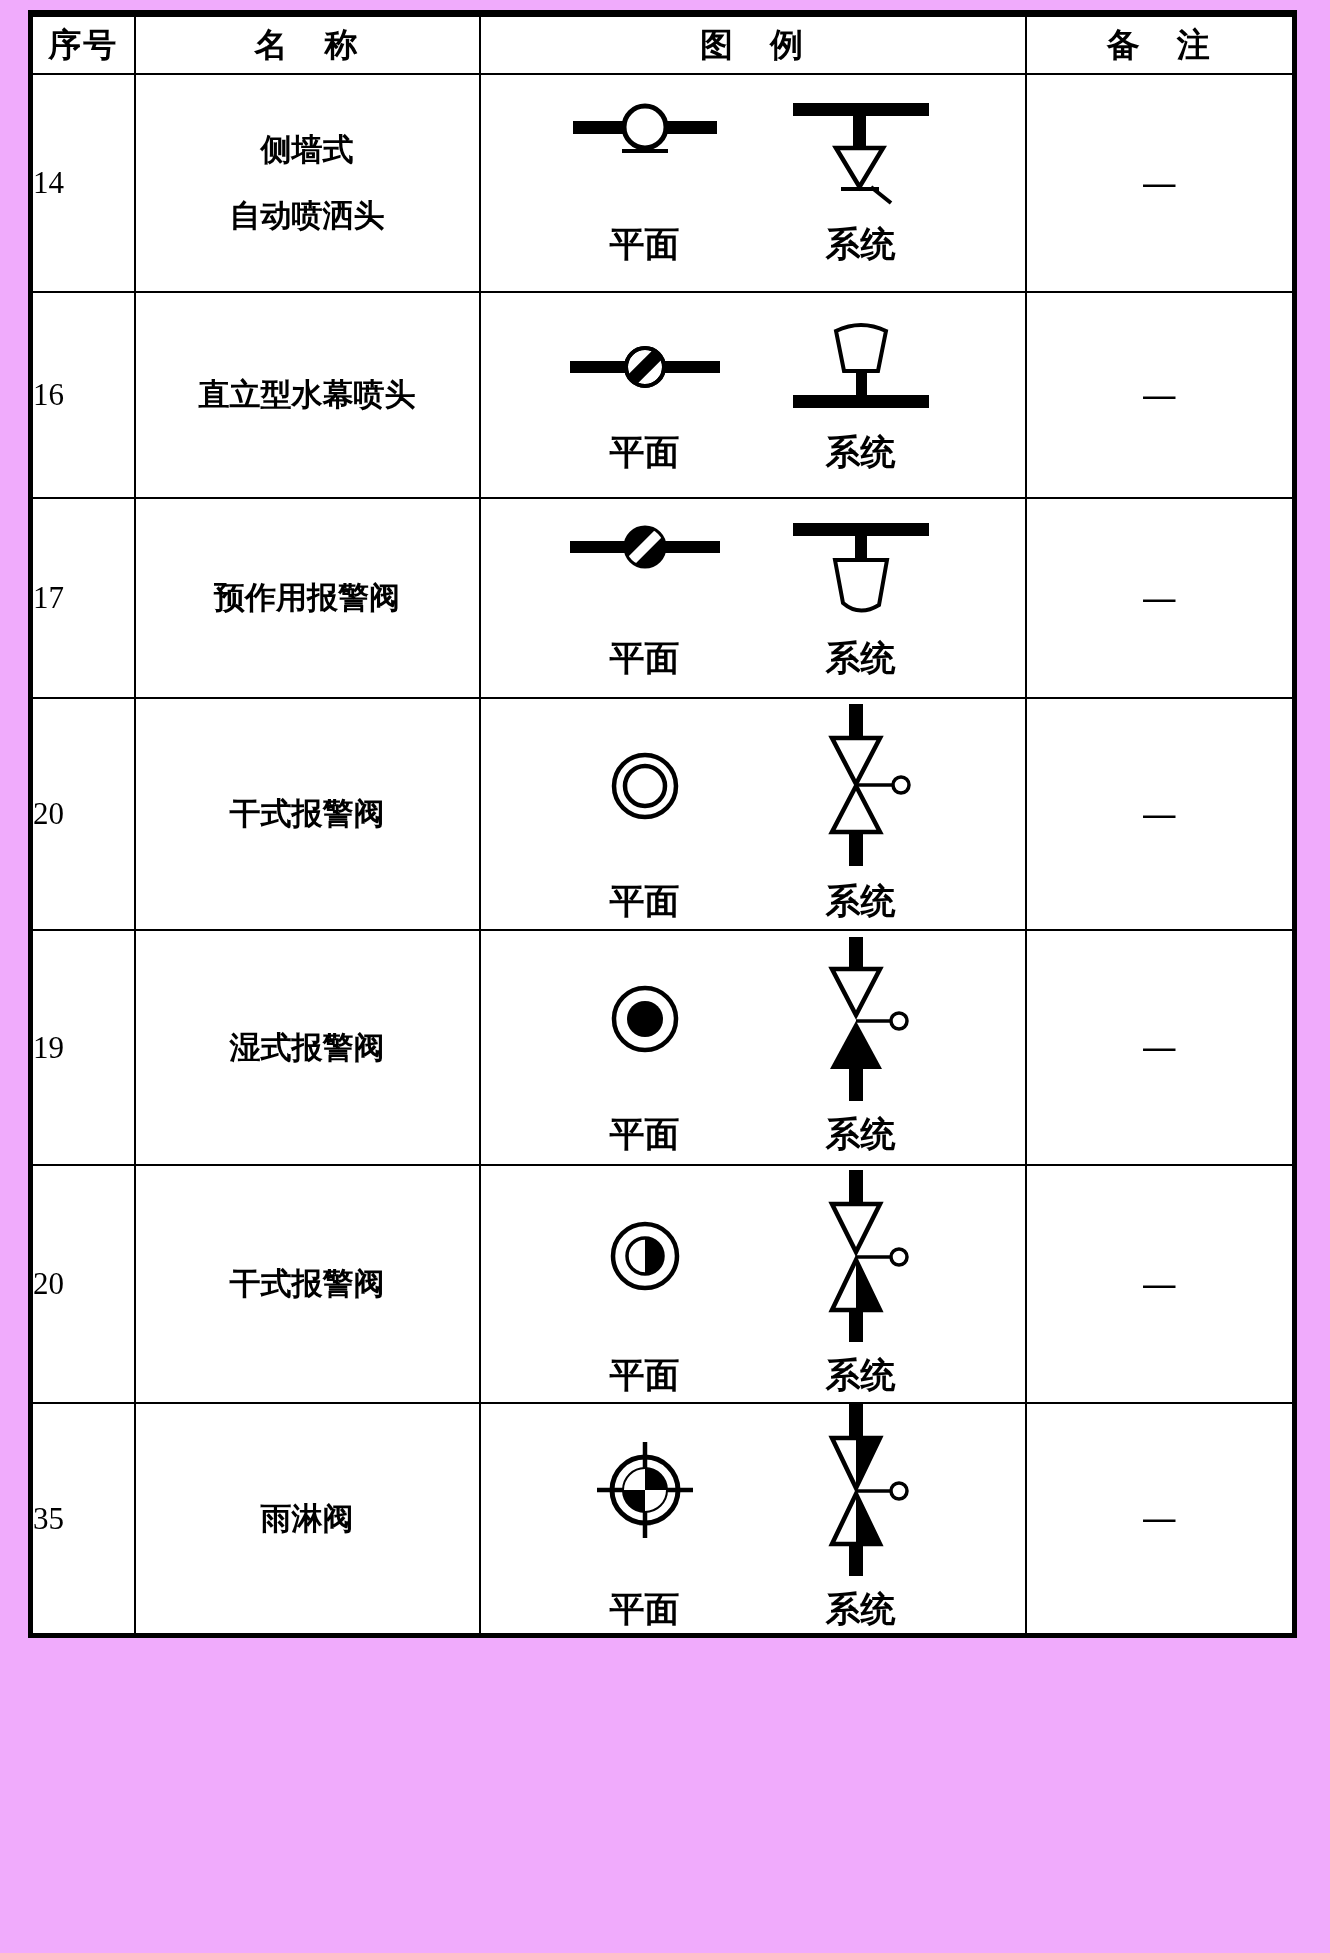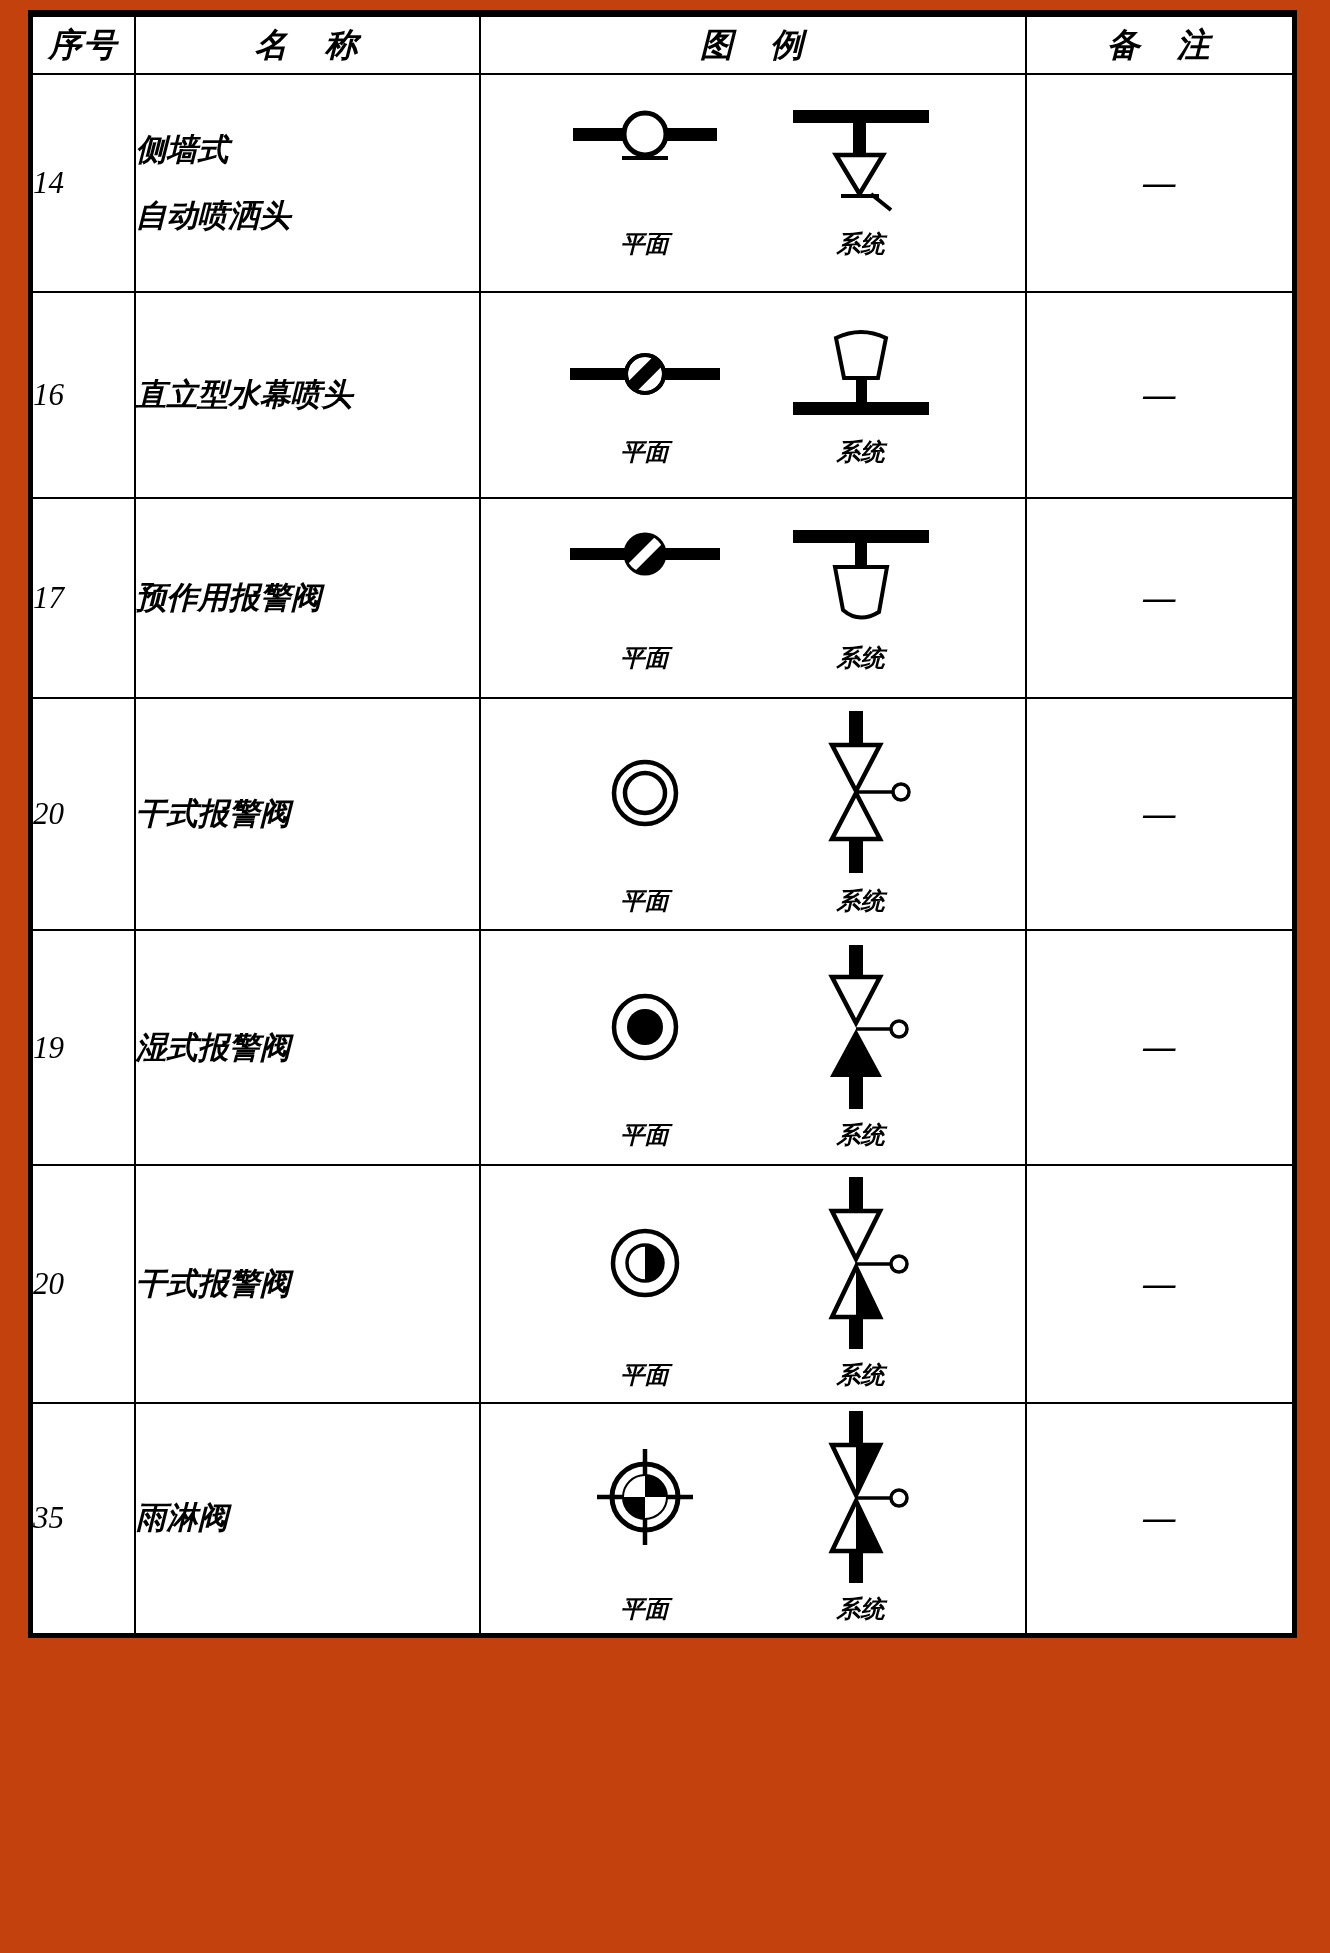--- a/index.html
+++ b/index.html
@@ -1,37 +1,37 @@
 <!DOCTYPE html>
 <html><head>
 <meta charset="utf-8">
 <style>
   html,body { margin:0; padding:0; background:#e8e8e8; }
   .page {
-    position:relative; width:1330px; height:1953px; background:#c2410c;
-    font-family:"DejaVu Sans","Liberation Sans",sans-serif; color:#000;font-style:italic;
+    position:relative; width:1330px; height:1953px; background:#f0abfc;
+    font-family:"DejaVu Sans","Liberation Sans",sans-serif; color:#000;
   }
   table.legend-table {
     position:absolute; left:28px; top:10px; width:1264px;
     border-collapse:collapse; table-layout:fixed; background:#fff;
     border:5px solid #000; border-top:7px solid #000;
   }
   td, th { border:2.5px solid #000; padding:0; vertical-align:middle; }
   th { font-size:33px; font-weight:bold; height:56px; letter-spacing:2px; }
   .num-cell { text-align:left; font-size:31px; font-family:"Liberation Serif","DejaVu Serif",serif; }
-  .name-cell { font-size:31px; font-weight:bold; line-height:1.35; }
+  .name-cell { text-align:center; font-size:31px; font-weight:bold; line-height:1.35; }
   .name-line2 { margin-top:24px; }
   .remark-cell { text-align:center; font-size:36px; font-weight:normal; }
   .legend-grid {
     display:grid; grid-template-columns:190px 190px; column-gap:26px;
     justify-content:center; align-items:center; row-gap:10px;
   }
   .legend-grid.a-start { align-items:start; }
   .sym { display:flex; justify-content:center; }
-  .lab { text-align:center; font-size:24px; font-weight:bold; }
+  .lab { text-align:center; font-size:35px; font-weight:bold; }
   .single-sym { display:flex; justify-content:center; align-items:center; }
   svg { display:block; }
 </style>
 </head>
 <body>
 
 <div class="page">
 <table class="legend-table">
   <colgroup>
     <col style="width:104px">

